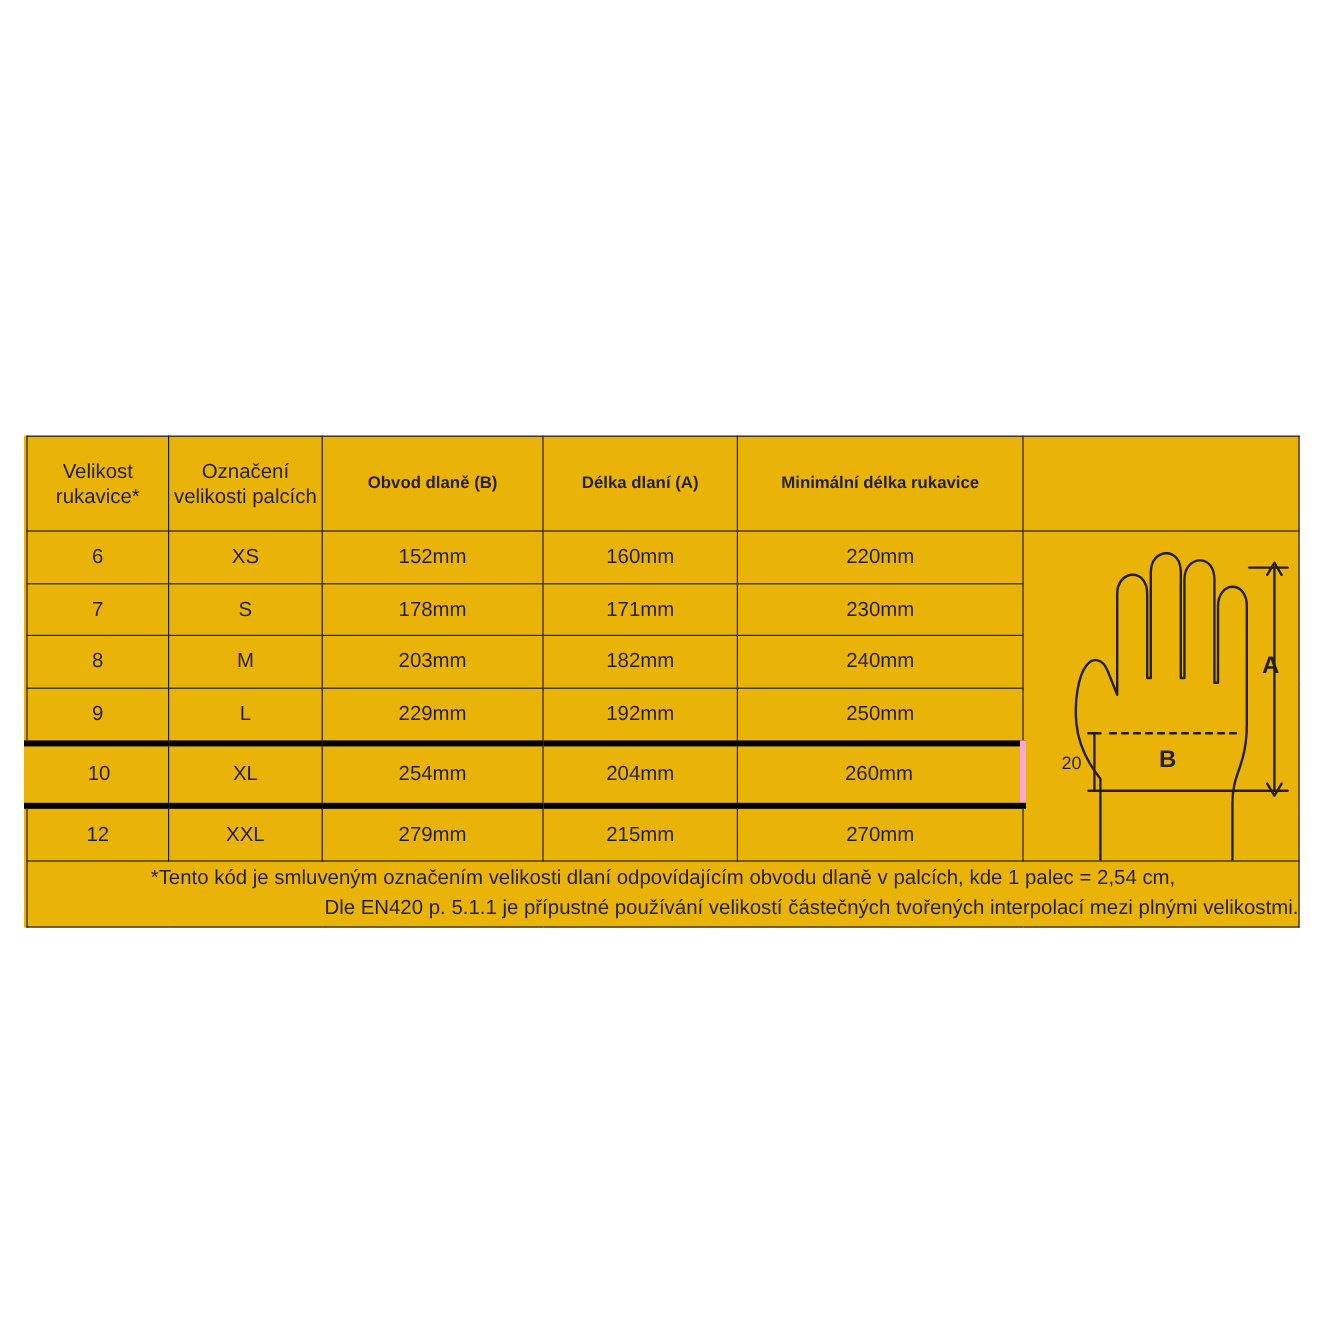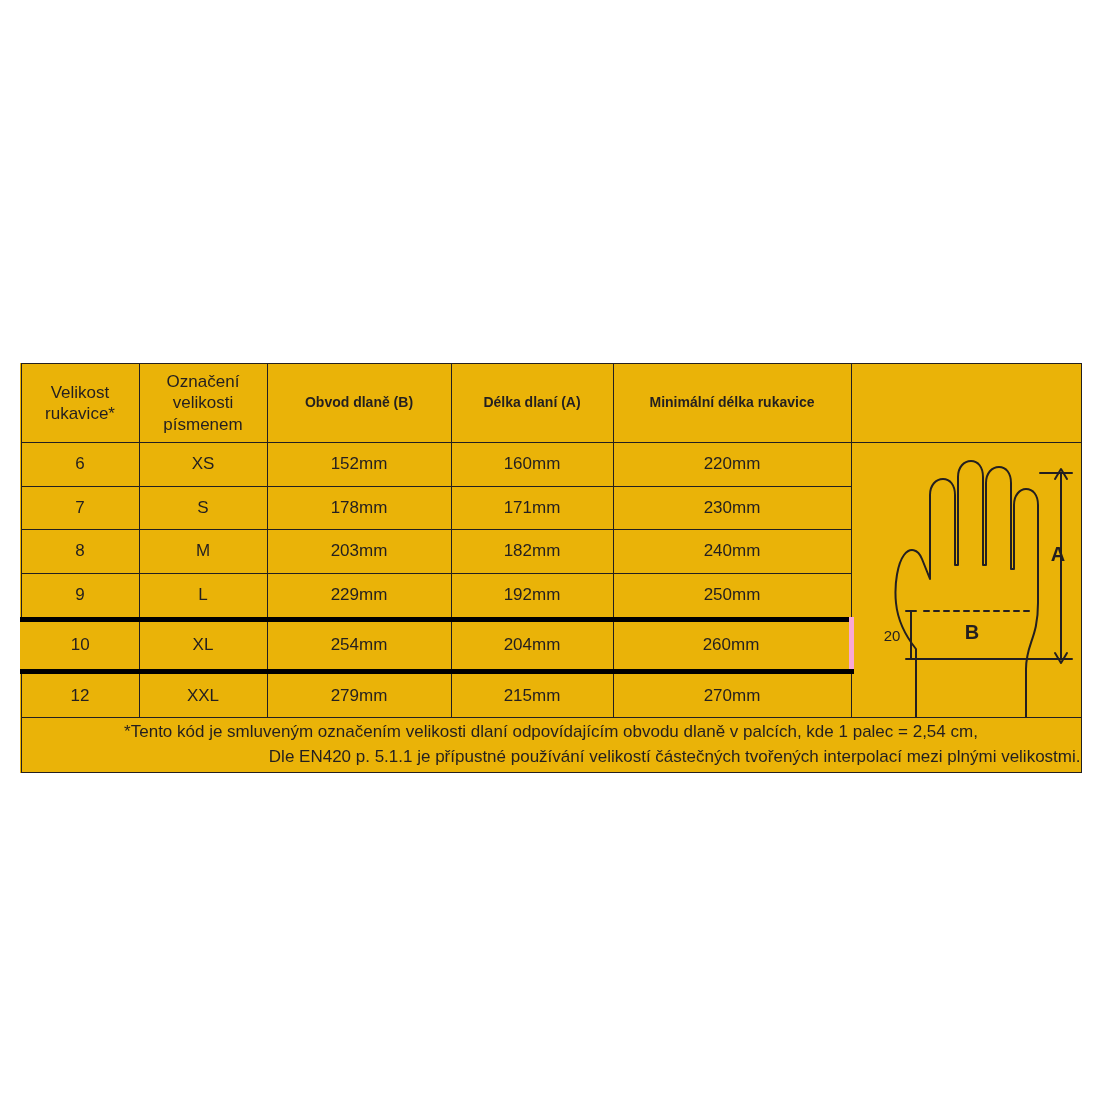--- a/index.html
+++ b/index.html
@@ -65,21 +65,21 @@
     font-size: 19px;
   }
 
   
   tr.highlight td {
     border-top: 5px solid #000000;
     border-bottom: 5px solid #000000;
     height: 42px;
   }
   tr.highlight td.first {
-    border-left: 2px solid #eab308;
+    border-left: 5px solid #eab308;
   }
   tr.highlight td.last {
     border-right: 5px solid #f9a8d4;
   }
 
   
   td.illustration {
     border-left: 1px solid #231f20;
     padding: 0;
     position: relative;
@@ -117,21 +117,21 @@
     </colgroup>
     <thead>
       <tr>
         <th>
           <span class="fn-line">Velikost</span>
           <span class="fn-line">rukavice*</span>
         </th>
         <th>
           <span class="fn-line">Označení</span>
           <span class="fn-line">velikosti</span>
-          <span class="fn-line">písmenem</span>
+          <span class="fn-line">palcích</span>
         </th>
         <th class="wide-head">Obvod dlaně  (B)</th>
         <th class="wide-head">Délka dlaní (A)</th>
         <th class="wide-head">Minimální délka rukavice</th>
         <th></th>
       </tr>
     </thead>
     <tbody>
       <tr>
         <td>6</td>

